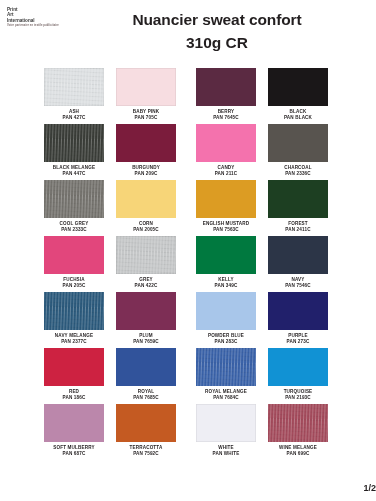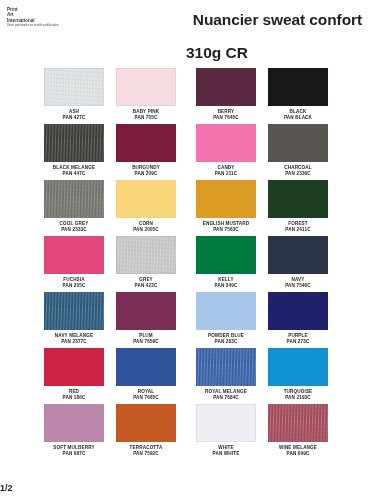--- a/index.html
+++ b/index.html
@@ -96,27 +96,26 @@
     flex: 1;
     text-align: center;
     padding-right: 14px;
   }
   .title-main {
     font-size: 15.5px;
     font-weight: bold;
     letter-spacing: -0.1px;
     line-height: 20px;
     margin-top: 4px;
-    text-align: right;
   }
   .title-sub {
     font-size: 15.5px;
     font-weight: bold;
     line-height: 20px;
-    margin-top: 13px;
+    margin-top: 3px;
   }
 
   
   .grid {
     padding: 0 44px 0 44px;
     box-sizing: border-box;
   }
   .row {
     display: flex;
     height: 56px;
@@ -173,21 +172,21 @@
     color: #231f20;
     white-space: nowrap;
   }
 
   
   .footer {
     position: absolute;
     left: 0;
     right: 0;
     bottom: 8px;
-    text-align: left;
+    text-align: right;
     font-size: 9px;
     font-weight: bold;
     color: #231f20;
   }
 </style>
 </head>
 <body>
 
 <div class="header">
   <div class="logo">

